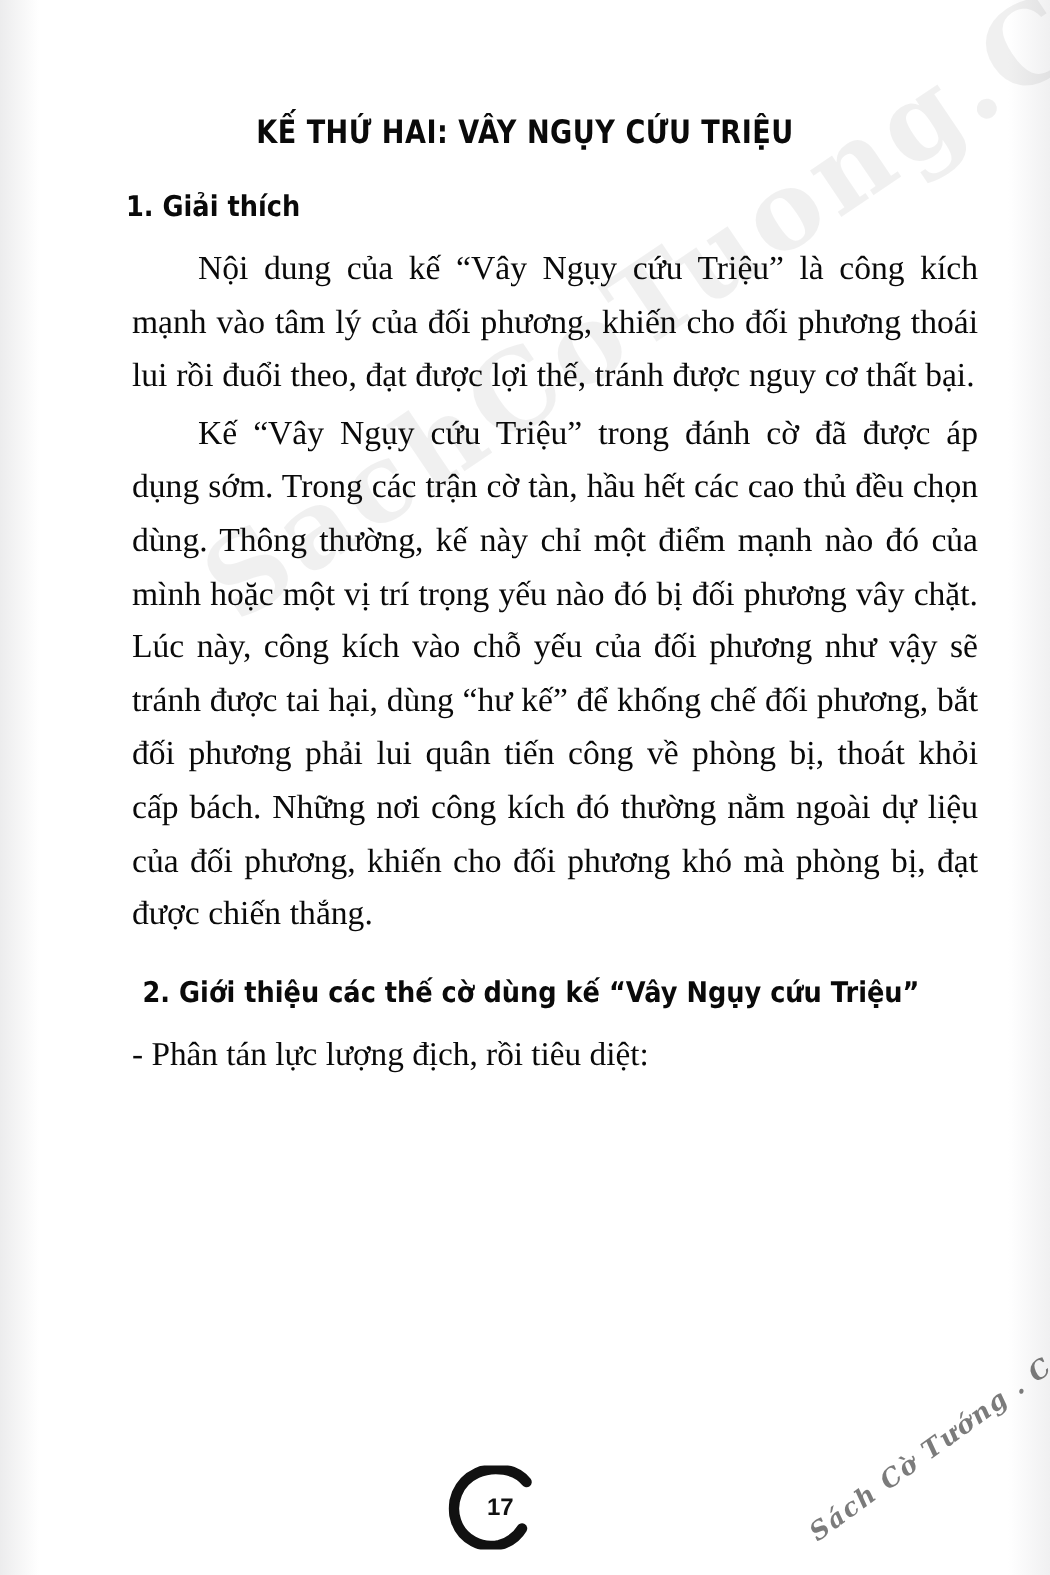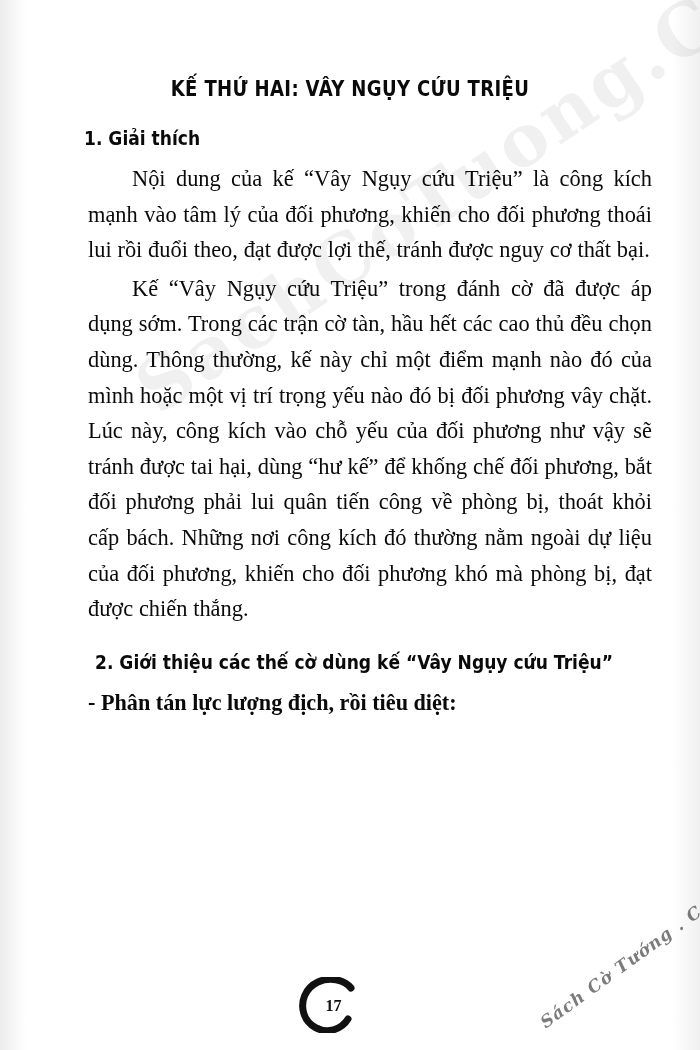--- a/index.html
+++ b/index.html
@@ -95,21 +95,21 @@
     margin-left:40px;
   }
 
   p.body.first { margin-top:12px; }
 
   p.bullet {
     font-size:22.2px;
     line-height:35.6px;
     text-indent:40px;
     margin-top:12px;
-    font-weight:700;
+    font-weight:400;
   }
 
   
   #page-number-wrap {
     position:absolute;
     left:299px;
     top:977px;
     width:66px;
     height:56px;
   }
@@ -117,21 +117,21 @@
     position:absolute;
     inset:0;
   }
   #page-number {
     position:absolute;
     left:0; top:0;
     width:66px; height:56px;
     display:flex;
     align-items:center;
     justify-content:center;
-    font-family:Liberation Serif, serif;
+    font-family:Liberation Sans, sans-serif;
     font-weight:700;
     font-size:16px;
     color:#111;
     padding-left:3px;
     padding-top:1px;
   }
 
   
   #wm-script {
     position:absolute;

